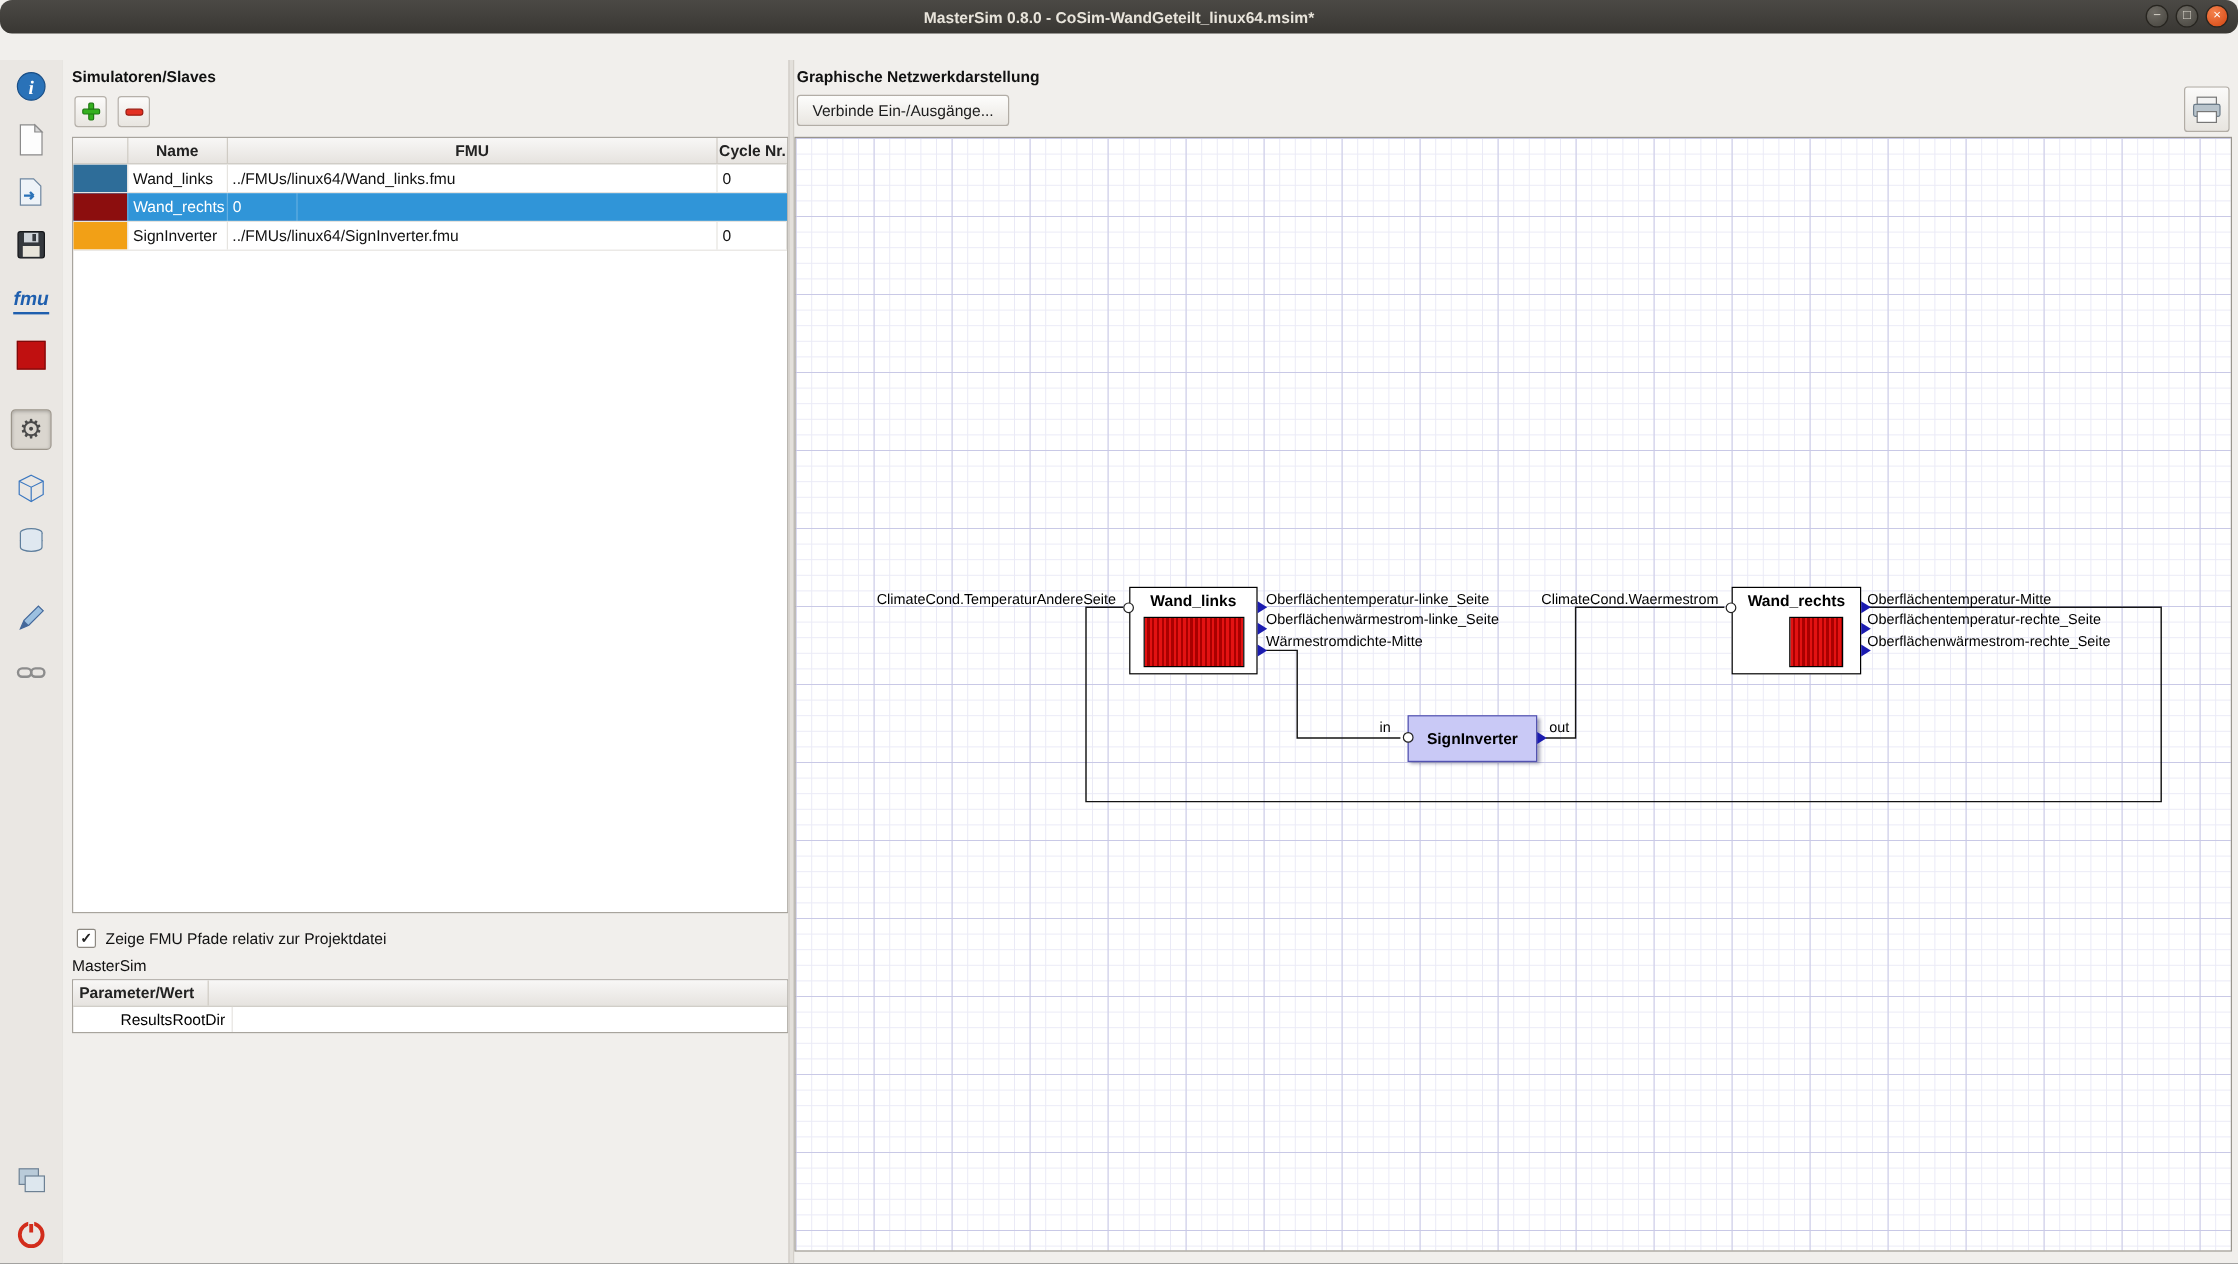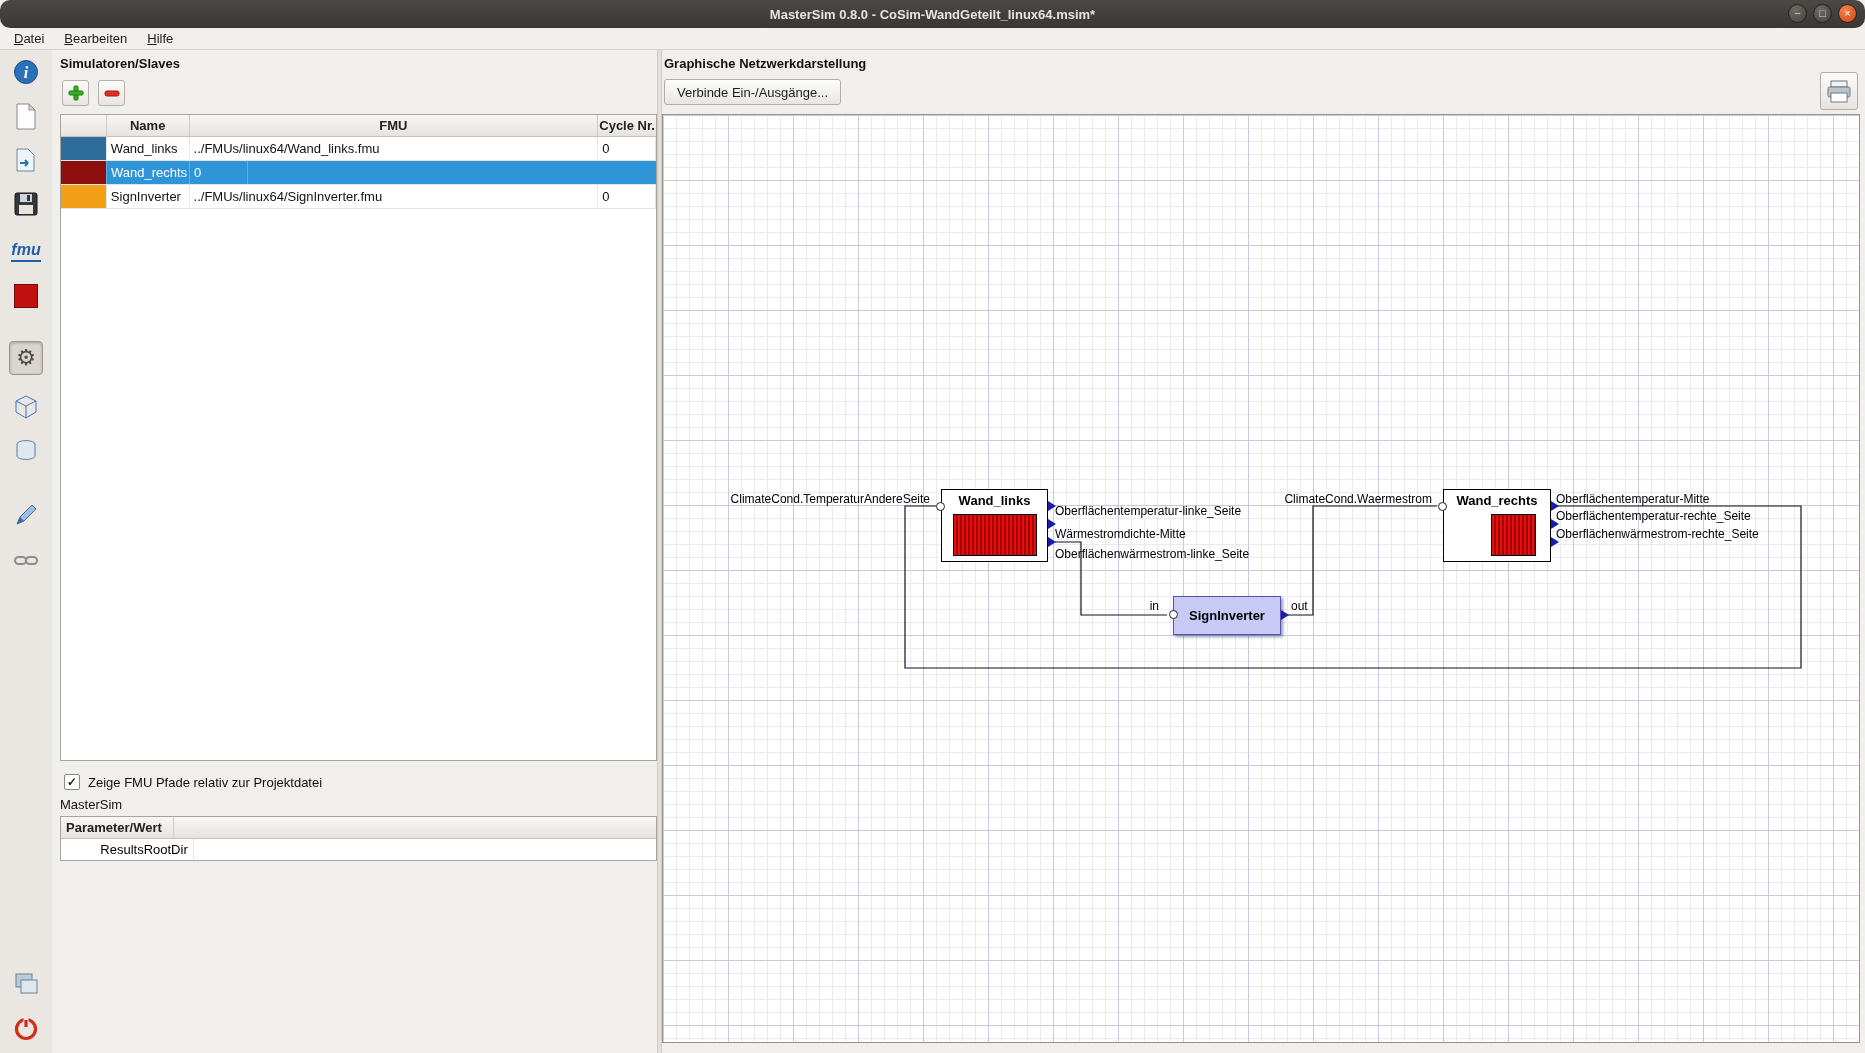--- a/index.html
+++ b/index.html
@@ -111,25 +111,20 @@
 
   <div id="titlebar">
     <span class="wtitle">MasterSim 0.8.0 - CoSim-WandGeteilt_linux64.msim*</span>
     <div id="win-controls">
       <div class="wbtn"><span>−</span></div>
       <div class="wbtn"><span>□</span></div>
       <div class="wbtn close"><span>×</span></div>
     </div>
   </div>
 
-  <div id="menubar">
-    <span class="menu-item">Datei</span>
-    <span class="menu-item">Bearbeiten</span>
-    <span class="menu-item">Hilfe</span>
-  </div>
 
   <div id="toolbar">
     <div class="tool" style="top:5px">
       <svg width="26" height="26" viewBox="0 0 26 26">
           <circle cx="13" cy="13" r="11.5" fill="#2a72b8" stroke="#1b4f86"></circle>
           <text x="13" y="19" text-anchor="middle" font-size="16" font-style="italic" font-weight="bold" fill="#fff" font-family="Liberation Serif, serif">i</text>
         </svg>
     </div>
     <div class="tool" style="top:49px">
       <svg width="24" height="27">
@@ -295,22 +290,22 @@
       <div class="fblock" style="left:278px; top:374px; width:107px; height:73px;">
         <div class="btitle">Wand_links</div>
         <div class="redwall" style="left:11px; top:24px; width:84px; height:42px;"></div>
       </div>
       <div class="port-in" style="left:273px; top:387px;"></div>
       <div class="port-out" style="left:385px; top:386px;"></div>
       <div class="port-out" style="left:385px; top:404px;"></div>
       <div class="port-out" style="left:385px; top:422px;"></div>
 
       <div class="dlabel r" style="right:929px; top:377px;">ClimateCond.TemperaturAndereSeite</div>
-      <div class="dlabel" style="left:392px; top:389px;text-align:right;">Oberflächentemperatur-linke_Seite</div>
-      <div class="dlabel" style="left:392px; top:394px;margin-top:38px;">Oberflächenwärmestrom-linke_Seite</div>
+      <div class="dlabel" style="left:392px; top:377px;text-align:right;">Oberflächentemperatur-linke_Seite</div>
+      <div class="dlabel" style="left:392px; top:394px;">Oberflächenwärmestrom-linke_Seite</div>
       <div class="dlabel" style="left:392px; top:412px;">Wärmestromdichte-Mitte</div>
 
       <div class="fblock" style="left:780px; top:374px; width:108px; height:73px;">
         <div class="btitle">Wand_rechts</div>
         <div class="redwall" style="left:47px; top:24px; width:45px; height:42px;"></div>
       </div>
       <div class="port-in" style="left:775px; top:387px;"></div>
       <div class="port-out" style="left:888px; top:386px;"></div>
       <div class="port-out" style="left:888px; top:404px;"></div>
       <div class="port-out" style="left:888px; top:422px;"></div>

